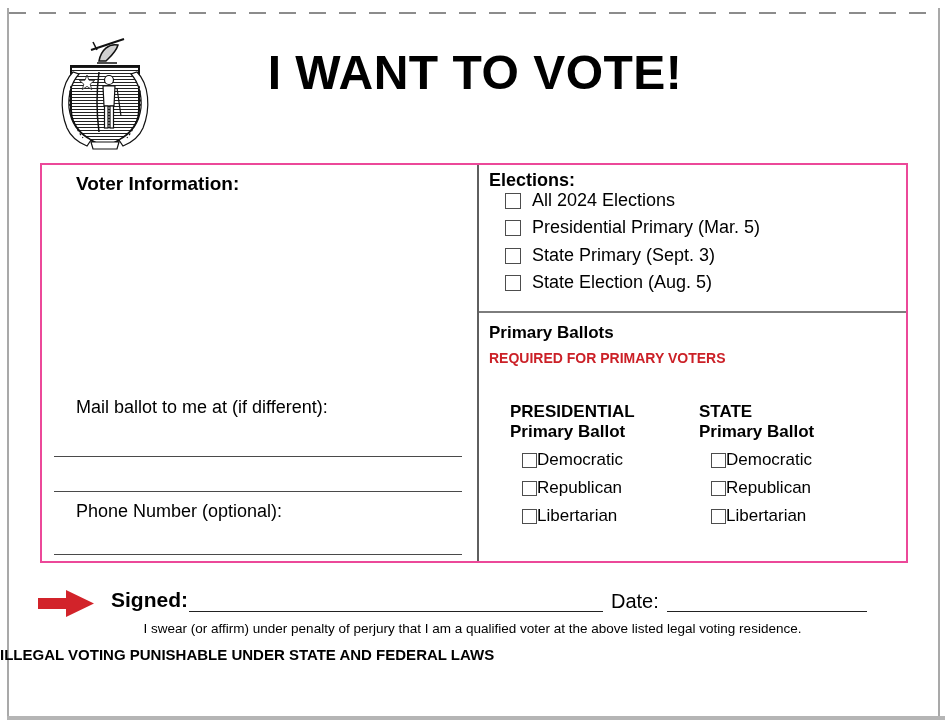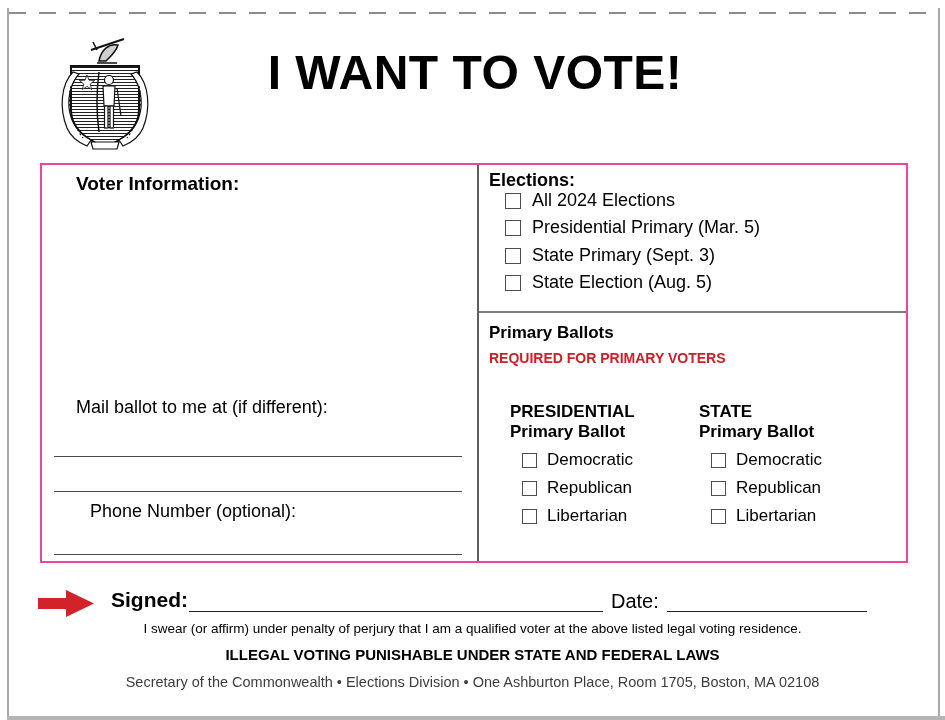--- a/index.html
+++ b/index.html
@@ -22,55 +22,55 @@
 
   
   .main-box { position:absolute; left:40px; top:163px; width:868px; height:400px;
               border:2px solid #ec4899; }
   .col-left  { position:absolute; left:0; top:0; width:435px; height:100%; }
   .col-right { position:absolute; left:435px; top:0; right:0; height:100%;
                border-left:2px solid #5f5f5f; }
 
   .vi-heading { position:absolute; left:34px; top:8px;  font-size:19px; font-weight:bold; }
   .mail-label { position:absolute; left:34px; top:232px; font-size:18px; }
-  .phone-label{ position:absolute; left:48px; top:336px; font-size:18px; }
+  .phone-label{ position:absolute; left:34px; top:336px; font-size:18px; }
   .line { position:absolute; height:0; border-top:1.5px solid #4a4a4a; }
   .line-mail1 { top:291px; left:12px; width:408px; }
   .line-mail2 { top:326px; left:12px; width:408px; }
   .line-phone { top:389px; left:12px; width:408px; }
 
   .el-heading { position:absolute; left:10px; top:5px; font-size:18px; font-weight:bold; }
   .cb-row { position:absolute; left:26px; display:flex; align-items:center; gap:11px; }
   .cb-row .lbl { font-size:18px; }
   .cb { display:inline-block; width:16px; height:16px; background:#fff;
         border:1.5px solid #4d4d4d; flex:none; }
   .r0 { top:25px; } .r1 { top:52px; } .r2 { top:80px; } .r3 { top:107px; }
 
   .hdiv { position:absolute; left:0; right:0; top:146px; border-top:2px solid #7d7d7d; }
   .pb-heading { position:absolute; left:10px; top:158px; font-size:17px; font-weight:bold; }
   .pb-required { position:absolute; left:10px; top:185px; font-size:14px; font-weight:bold; color:#cb2027; }
   .pb-instruction { position:absolute; left:10px; top:204px; font-size:15.5px; }
 
   .party-col { position:absolute; top:237px; width:185px; }
   .pc-1 { left:31px; } .pc-2 { left:220px; }
   .pc-title { font-size:17px; font-weight:bold; line-height:20px; }
-  .pc-row { display:flex; align-items:center; gap:10px; margin:8px 0 0 12px; }
+  .pc-row { display:flex; align-items:center; margin:8px 0 0 12px; }
   .pc-row:first-of-type { margin-top:19px; }
   .pc-row .cb { width:15px; height:15px; }
   .pc-row .lbl { font-size:17px; }
 
   
   .arrow { position:absolute; left:38px; top:589px; width:57px; height:29px; }
   .signed-label { position:absolute; left:111px; top:588px; font-size:21px; font-weight:bold; }
   .sig-line  { top:611px; left:189px; width:414px; border-top-color:#222; }
   .date-label { position:absolute; left:611px; top:590px; font-size:20px; }
   .date-line { top:611px; left:667px; width:200px; border-top-color:#222; }
 
   .oath    { position:absolute; left:0; top:621px; width:945px; text-align:center; font-size:13.5px; }
-  .warning { position:absolute; left:0; top:646px; width:945px; text-align:center;
+  .warning { position:absolute; left:0; top:646px; width:945px; 
              font-size:15px; font-weight:bold; }
   .footer  { position:absolute; left:0; top:674px; width:945px; text-align:center;
              font-size:14.5px; color:#3d3d3d; }
 </style>
 </head>
 <body>
 
 <div class="page">
 
   <div class="edge-left"></div>
@@ -194,15 +194,14 @@
   <svg class="arrow" viewBox="0 0 57 29" xmlns="http://www.w3.org/2000/svg">
     <polygon points="0,9 28,9 28,1 56,14.5 28,28 28,20 0,20" fill="#D2232A"></polygon>
   </svg>
   <div class="signed-label">Signed:</div>
   <div class="line sig-line"></div>
   <div class="date-label">Date:</div>
   <div class="line date-line"></div>
 
   <div class="oath">I swear (or affirm) under penalty of perjury that I am a qualified voter at the above listed legal voting residence.</div>
   <div class="warning">ILLEGAL VOTING PUNISHABLE UNDER STATE AND FEDERAL LAWS</div>
-  <div class="footer">Secretary of the Commonwealth • Elections Division • One Ashburton Place, Room 1705, Boston, MA 02108</div>
 
 </div>
 
 </body></html>

